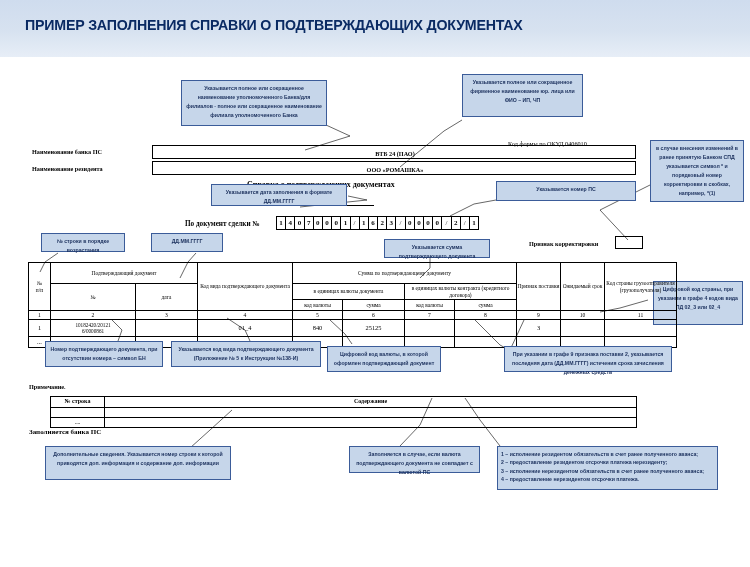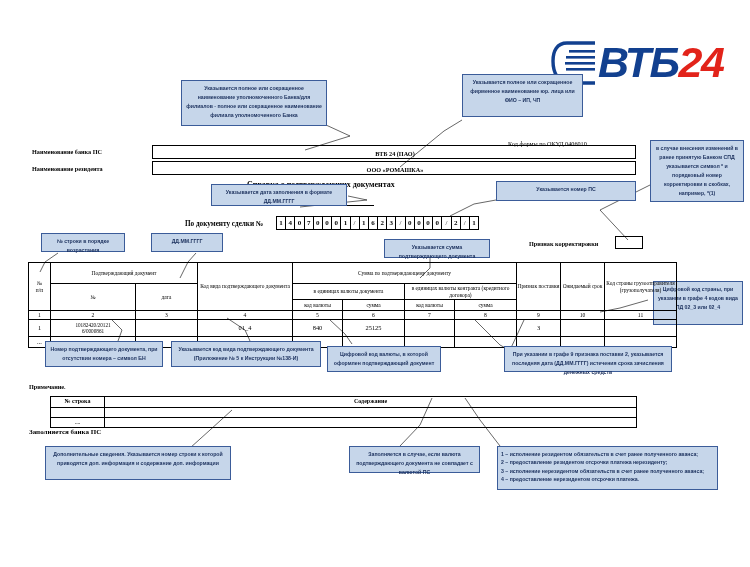--- a/index.html
+++ b/index.html
@@ -80,33 +80,24 @@
   .val2{font-weight:bold;font-size:5.2px;line-height:1.2;}
 
   
   svg.conn{position:absolute;left:0;top:0;width:750px;height:567px;pointer-events:none;}
 </style>
 </head>
 <body>
 
 <div id="root">
 
-
-  <div class="logo">
-    <svg class="logo-mark" viewBox="0 0 46 46">
-      <path d="M44 3 H16 C6 3 2 11 2 21 C2 32 7 43 17 43 H44" fill="none" stroke="#12408f" stroke-width="3.4"></path>
-      <rect x="18" y="10" width="26" height="2.6" fill="#12408f"></rect>
-      <rect x="15" y="16" width="29" height="2.6" fill="#12408f"></rect>
-      <rect x="14" y="22" width="30" height="2.6" fill="#12408f"></rect>
-      <rect x="15" y="28" width="29" height="2.6" fill="#12408f"></rect>
-    </svg>
-    <div class="logo-text">
-      <span>ВТБ</span><span class="red">24</span>
-    </div>
-  </div>
+  <div class="banner">
+    <div class="banner-title">ПРИМЕР ЗАПОЛНЕНИЯ СПРАВКИ О ПОДТВЕРЖДАЮЩИХ ДОКУМЕНТАХ</div>
+  </div>
+
 
   <svg class="conn">
     <g stroke="#000" stroke-width="0.6" fill="none">
 
       <path d="M326,125 L350,136 L305,150"></path>
 
       <path d="M462,120 L444,131 L400,167"></path>
 
       <path d="M348,196 L367,200 L300,207"></path>
 
@@ -161,21 +152,21 @@
   <div class="ftxt b" style="left:281px;top:197px;font-size:7px;">от</div>
   <div class="ftxt b" style="left:306px;top:196px;font-size:7.4px;">25.12.2015</div>
   <div class="ln" style="left:296px;top:205px;width:78px;height:1px;"></div>
 
   <div class="note" style="left:211px;top:184px;width:136px;height:22px;">Указывается дата заполнения в формате ДД.ММ.ГГГГ</div>
 
   <div class="note" style="left:496px;top:181px;width:140px;height:20px;">Указывается номер ПС</div>
 
   <div class="note" style="left:650px;top:140px;width:94px;height:62px;">в случае внесения изменений в ранее принятую Банком СПД указывается символ * и порядковый номер корректировки в скобках, например, *(1)</div>
 
-  <div class="ftxt b" style="left:185px;top:220px;font-size:7.2px;">По документу сделки №</div>
+  <div class="ftxt b" style="left:185px;top:220px;font-size:7.2px;">По документ сделки №</div>
   <div id="ps-digits" style="position:absolute;left:277px;top:216px;height:14px;display:flex;">
       <div style="width: 10.2px; height: 14px; border: 1px solid rgb(0, 0, 0); margin-left: -1px; display: flex; align-items: center; justify-content: center; font-size: 7px; font-weight: bold; font-family: &quot;Liberation Serif&quot;, serif; box-sizing: border-box;">1</div>
       <div style="width: 10.2px; height: 14px; border: 1px solid rgb(0, 0, 0); margin-left: -1px; display: flex; align-items: center; justify-content: center; font-size: 7px; font-weight: bold; font-family: &quot;Liberation Serif&quot;, serif; box-sizing: border-box;">4</div>
       <div style="width: 10.2px; height: 14px; border: 1px solid rgb(0, 0, 0); margin-left: -1px; display: flex; align-items: center; justify-content: center; font-size: 7px; font-weight: bold; font-family: &quot;Liberation Serif&quot;, serif; box-sizing: border-box;">0</div>
       <div style="width: 10.2px; height: 14px; border: 1px solid rgb(0, 0, 0); margin-left: -1px; display: flex; align-items: center; justify-content: center; font-size: 7px; font-weight: bold; font-family: &quot;Liberation Serif&quot;, serif; box-sizing: border-box;">7</div>
       <div style="width: 10.2px; height: 14px; border: 1px solid rgb(0, 0, 0); margin-left: -1px; display: flex; align-items: center; justify-content: center; font-size: 7px; font-weight: bold; font-family: &quot;Liberation Serif&quot;, serif; box-sizing: border-box;">0</div>
       <div style="width: 10.2px; height: 14px; border: 1px solid rgb(0, 0, 0); margin-left: -1px; display: flex; align-items: center; justify-content: center; font-size: 7px; font-weight: bold; font-family: &quot;Liberation Serif&quot;, serif; box-sizing: border-box;">0</div>
       <div style="width: 10.2px; height: 14px; border: 1px solid rgb(0, 0, 0); margin-left: -1px; display: flex; align-items: center; justify-content: center; font-size: 7px; font-weight: bold; font-family: &quot;Liberation Serif&quot;, serif; box-sizing: border-box;">0</div>
       <div style="width: 10.2px; height: 14px; border: 1px solid rgb(0, 0, 0); margin-left: -1px; display: flex; align-items: center; justify-content: center; font-size: 7px; font-weight: bold; font-family: &quot;Liberation Serif&quot;, serif; box-sizing: border-box;">1</div>
       <div style="width: 10.2px; height: 14px; border: 1px solid rgb(0, 0, 0); margin-left: -1px; display: flex; align-items: center; justify-content: center; font-size: 7px; font-weight: bold; font-family: &quot;Liberation Serif&quot;, serif; box-sizing: border-box; color: rgb(102, 102, 102);">/</div>

